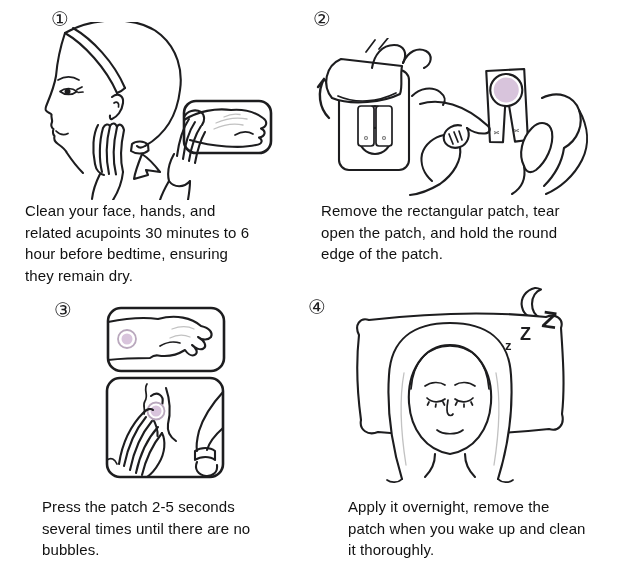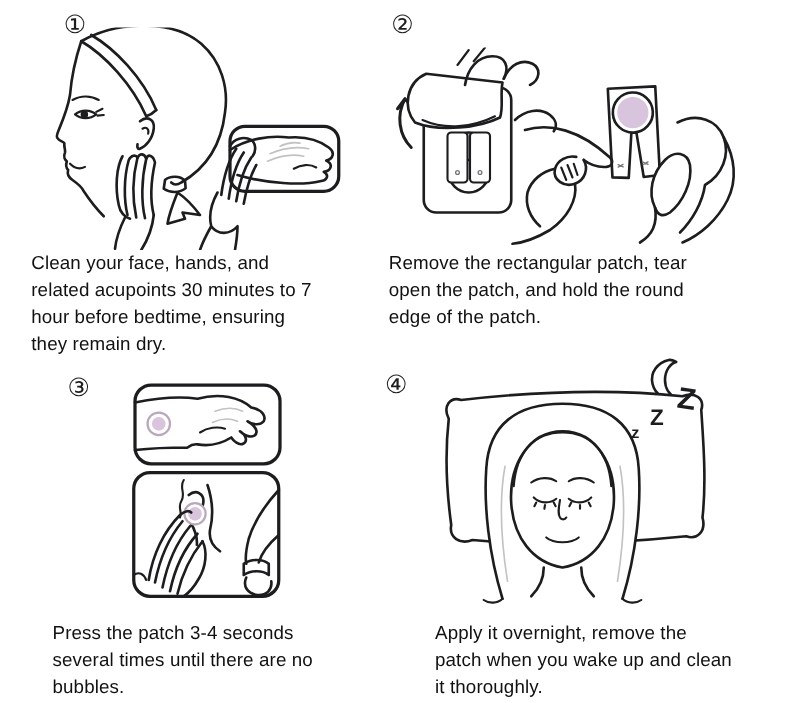--- a/index.html
+++ b/index.html
@@ -85,21 +85,21 @@
         </g>
         <g>
           <path class="ln" d="M146,95 C149,89 157,86.5 163,90 C167,93 167,99 164,103"></path>
           <path class="ln" d="M139,134 C141,119 145,106 151,97 M145,137 C147,122 151,109 157,100 M151,139 C153,126 157,113 163,104 M157,141 C159,130 162,119 167,110"></path>
           <path class="ln" d="M136,132 C131,141 129,151 131,159 C136,166 146,166 152,159 M131,159 C127,166 124,172 122,178 M152,159 C152,166 151,172 150,178"></path>
         </g>
       </g>
     </svg>
 
     <p class="txt" style="left:25px;top:200px;width:295px">Clean your face, hands, and
-related acupoints 30 minutes to 7
+related acupoints 30 minutes to 6
 hour before bedtime, ensuring
 they remain dry.</p>
   </section>
 
   <section>
     <span class="marker" style="left:313px;top:9px">②</span>
 
     <svg class="illo" style="left:312px;top:38px" width="292" height="160" viewBox="0 0 292 160">
 
       <g>
@@ -139,21 +139,21 @@
         <path class="ln" d="M132,97 C122,99 113,106 110,116 C108,126 112,136 120,143"></path>
       </g>
       <g>
         <path class="ln" d="M230,60 C246,52 262,58 267,72 C272,86 266,102 252,110 C250,124 242,138 232,148"></path>
         <path class="ln" d="M267,72 C276,88 278,106 270,122 C262,138 248,150 234,156"></path>
         <path class="lnf" d="M212,128 C206,116 210,100 220,90 C228,82 238,84 240,94 C242,108 234,124 224,132 C218,136 214,134 212,128 Z"></path>
         <path class="ln" d="M212,128 C214,140 210,150 200,156"></path>
       </g>
     </svg>
 
-    <p class="txt" style="left:311px;top:200px;width:300px">Remove the rectangular patch, tear
+    <p class="txt" style="left:321px;top:200px;width:300px">Remove the rectangular patch, tear
 open the patch, and hold the round
 edge of the patch.</p>
   </section>
 
   <section>
     <span class="marker" style="left:54px;top:300px">③</span>
 
     <svg class="illo" style="left:100px;top:298px" width="130" height="185" viewBox="0 0 130 185">
 
       <g>
@@ -180,21 +180,21 @@
         </g>
         <g>
           <path class="ln" d="M123,94 C112,106 103,120 99,133 C97,141 96,148 97,153"></path>
           <path class="ln" d="M123,130 C115,137 109,145 107,152"></path>
           <path class="ln" d="M95,153 C101,149 110,149 115,153 M95,162 C101,158 110,158 115,162 M95,153 L95,162 M115,153 L115,162"></path>
           <path class="ln" d="M97,164 C94,171 98,177 106,178 C113,178.5 118,174 117,167"></path>
         </g>
       </g>
     </svg>
 
-    <p class="txt" style="left:42px;top:496px;width:295px">Press the patch 3-4 seconds
+    <p class="txt" style="left:42px;top:496px;width:295px">Press the patch 2-5 seconds
 several times until there are no
 bubbles.</p>
   </section>
 
   <section>
     <span class="marker" style="left:308px;top:297px">④</span>
 
     <svg class="illo" style="left:338px;top:283px" width="250" height="205" viewBox="0 0 250 205">
       <path class="lnf" d="M197,5 C188,7 182,15 184,24 C186,33 195,38 203,35.5 C197.5,33 194,27.5 194,21 C194,13.5 198,8 203,6.5 C201,5.5 199,4.7 197,5 Z"></path>
       <path class="lnf" d="M21,52 C16,42 22,34 31,37 C92,30 152,28 208,34 C218,30 226,36 223,45 C225,74 227,104 224,131 C227,142 220,149 211,146 C152,152 94,154 40,149 C30,153 21,147 23,137 C19,108 18,79 21,52 Z"></path>

